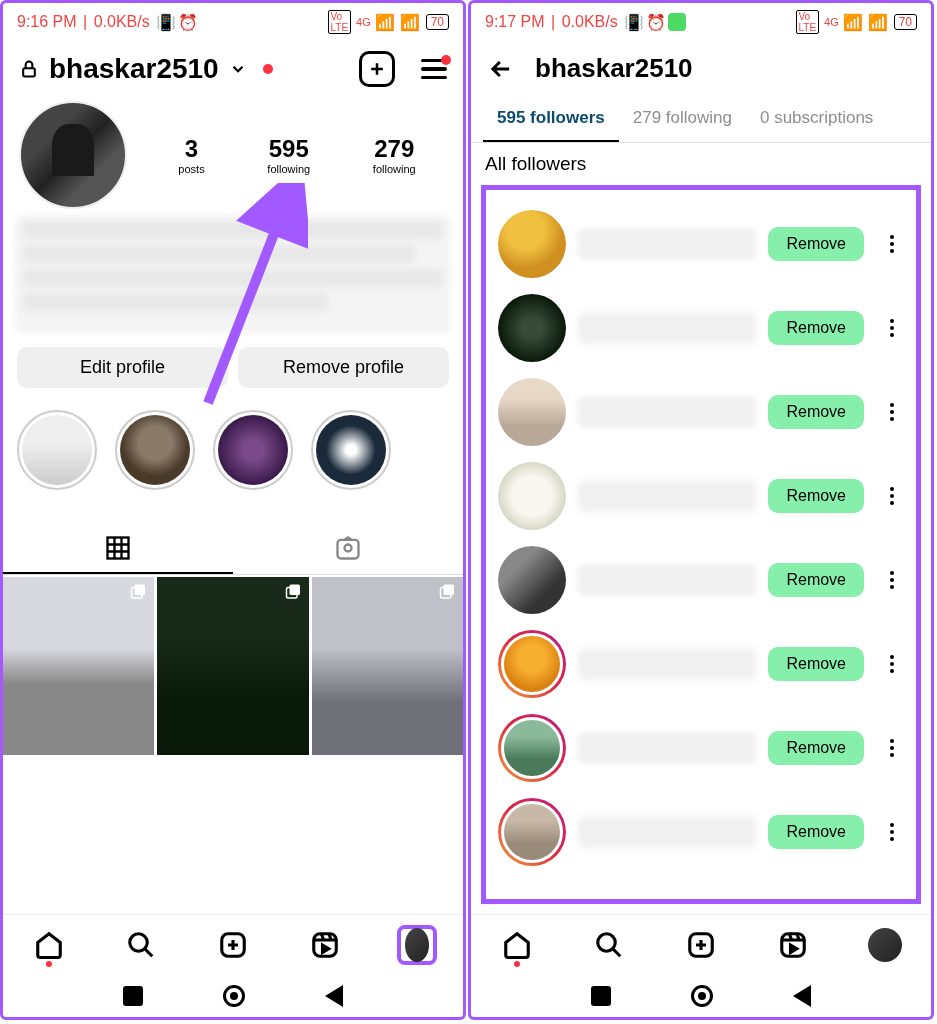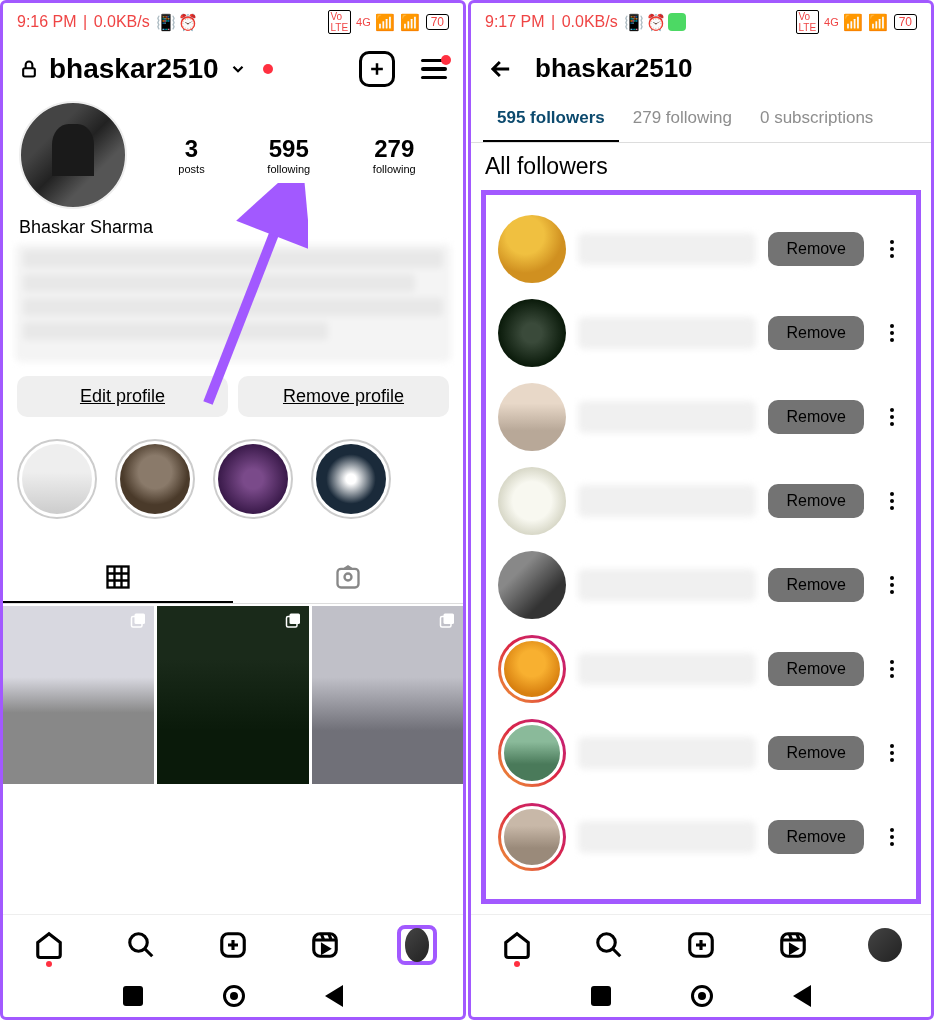--- a/index.html
+++ b/index.html
@@ -32,21 +32,21 @@
   .avatar-large::after { content:''; position:absolute; top:20%; left:30%; width:40%; height:50%; background:#1a1a1a; border-radius:40% 40% 0 0; }
   .stats { flex: 1; display: flex; justify-content: space-around; text-align: center; }
   .stat { display: flex; flex-direction: column; }
   .stat-num { font-size: 24px; font-weight: 600; }
   .stat-label { font-size: 11px; color: #000; }
   
   .display-name { padding: 8px 16px 0; font-size: 18px; font-weight: 500; }
   .bio-blur { margin: 6px 12px; height: 118px; background: #f4f4f4; border-radius: 6px; filter: blur(3px); }
   .bio-blur-line { height: 18px; margin: 6px 8px; background: #e8e8e8; border-radius: 4px; }
   
-  .action-buttons { display: flex; gap: 10px; padding: 8px 14px; text-decoration: underline; }
+  .action-buttons { display: flex; gap: 10px; padding: 8px 14px; }
   .action-btn { flex: 1; padding: 10px; background: #efefef; border: none; border-radius: 10px; font-size: 18px; font-weight: 500; text-align: center; }
   
   
   .highlights { display: flex; gap: 18px; padding: 14px 14px 2px; overflow: hidden; }
   .highlight { display: flex; flex-direction: column; align-items: center; gap: 4px; flex-shrink: 0; }
   .highlight-ring { width: 80px; height: 80px; border-radius: 50%; border: 2px solid #ccc; padding: 3px; }
   .highlight-img { width: 100%; height: 100%; border-radius: 50%; }
   .h1 { background: linear-gradient(#eee 40%, #ccc); }
   .h2 { background: radial-gradient(circle at 50% 40%, #8a7a6a 30%, #4a3a2a 60%); }
   .h3 { background: radial-gradient(#7a4a8a 20%, #3a1a4a 70%); }
@@ -85,37 +85,37 @@
   .arrow-annotation { position: absolute; top: 180px; left: 185px; width: 120px; height: 230px; pointer-events: none; z-index: 100; }
   
   
   .followers-header { display: flex; align-items: center; padding: 12px 16px; gap: 20px; }
   .followers-title { font-size: 26px; font-weight: 700; }
   
   .followers-tabs { display: flex; padding: 0 12px; border-bottom: 1px solid #ddd; font-size: 17px; }
   .ftab { padding: 12px 14px; color: #8e8e8e; border-bottom: 2px solid transparent; white-space: nowrap; }
   .ftab.active { color: #0c4a6e; font-weight: 600; border-bottom: 2px solid #000; }
   
-  .section-label { padding: 10px 14px 6px; font-size: 23px; font-weight: 500; }
+  .section-label { padding: 10px 14px 6px; font-size: 19px; font-weight: 500; }
   
   .followers-box { margin: 4px 10px 10px; border: 5px solid #a259ff; padding: 12px 6px; flex: 1; overflow: hidden; }
   .follower-row { display: flex; align-items: center; gap: 12px; padding: 8px 6px; }
   .follower-avatar { width: 68px; height: 68px; border-radius: 50%; flex-shrink: 0; }
   .fa-ring { padding: 3px; background: linear-gradient(45deg, #f09433, #e6683c, #dc2743, #cc2366, #bc1888); }
   .fa-ring .fa-inner { width: 100%; height: 100%; border-radius: 50%; border: 3px solid #fff; }
   .fa1 { background: radial-gradient(circle at 40% 30%, #f0c040 30%, #d09020 60%); }
   .fa2 { background: radial-gradient(circle at 50% 50%, #3a4a3a 20%, #0a1a0a 70%); }
   .fa3 { background: linear-gradient(#e8d8c8 30%, #b8a898 70%); }
   .fa4 { background: radial-gradient(circle at 50% 50%, #f8f8f0 40%, #d8d8c8 70%); }
   .fa5 { background: linear-gradient(135deg, #888 30%, #333 70%); }
   .fa6 { background: radial-gradient(circle at 50% 40%, #f8b030 30%, #d88010 70%); }
   .fa7 { background: linear-gradient(#8aba9a 30%, #4a7a5a 70%); }
   .fa8 { background: linear-gradient(#c8b8a8 30%, #9a8a7a 70%); }
   .follower-name-blur { flex: 1; height: 32px; background: #f0f0f0; border-radius: 6px; filter: blur(3px); }
-  .remove-btn { padding: 8px 18px; background: #737373; border: none; border-radius: 10px; font-size: 16px; font-weight: 500; }
+  .remove-btn { padding: 8px 18px; background: #86efac; border: none; border-radius: 10px; font-size: 16px; font-weight: 500; }
   .more-dots { width: 24px; display: flex; flex-direction: column; align-items: center; gap: 3px; margin-left: 4px; }
   .more-dots span { width: 4px; height: 4px; background: #000; border-radius: 50%; }
   
   svg { display: block; }
 </style>
 </head>
 <body>
 
 <div class="container">
 
@@ -173,21 +173,20 @@
           <span class="stat-num">595</span>
           <span class="stat-label">following</span>
         </div>
         <div class="stat">
           <span class="stat-num">279</span>
           <span class="stat-label">following</span>
         </div>
       </div>
     </div>
 
-    <div class="display-name">Bhaskar Sharma</div>
     <div class="bio-blur">
       <div class="bio-blur-line"></div>
         <div class="bio-blur-line" style="width:90%"></div>
       <div class="bio-blur-line"></div>
         <div class="bio-blur-line" style="width:70%"></div>
     </div>
 
     <div class="action-buttons">
       <button class="action-btn">Edit profile</button>
       <button class="action-btn">Remove profile</button>

